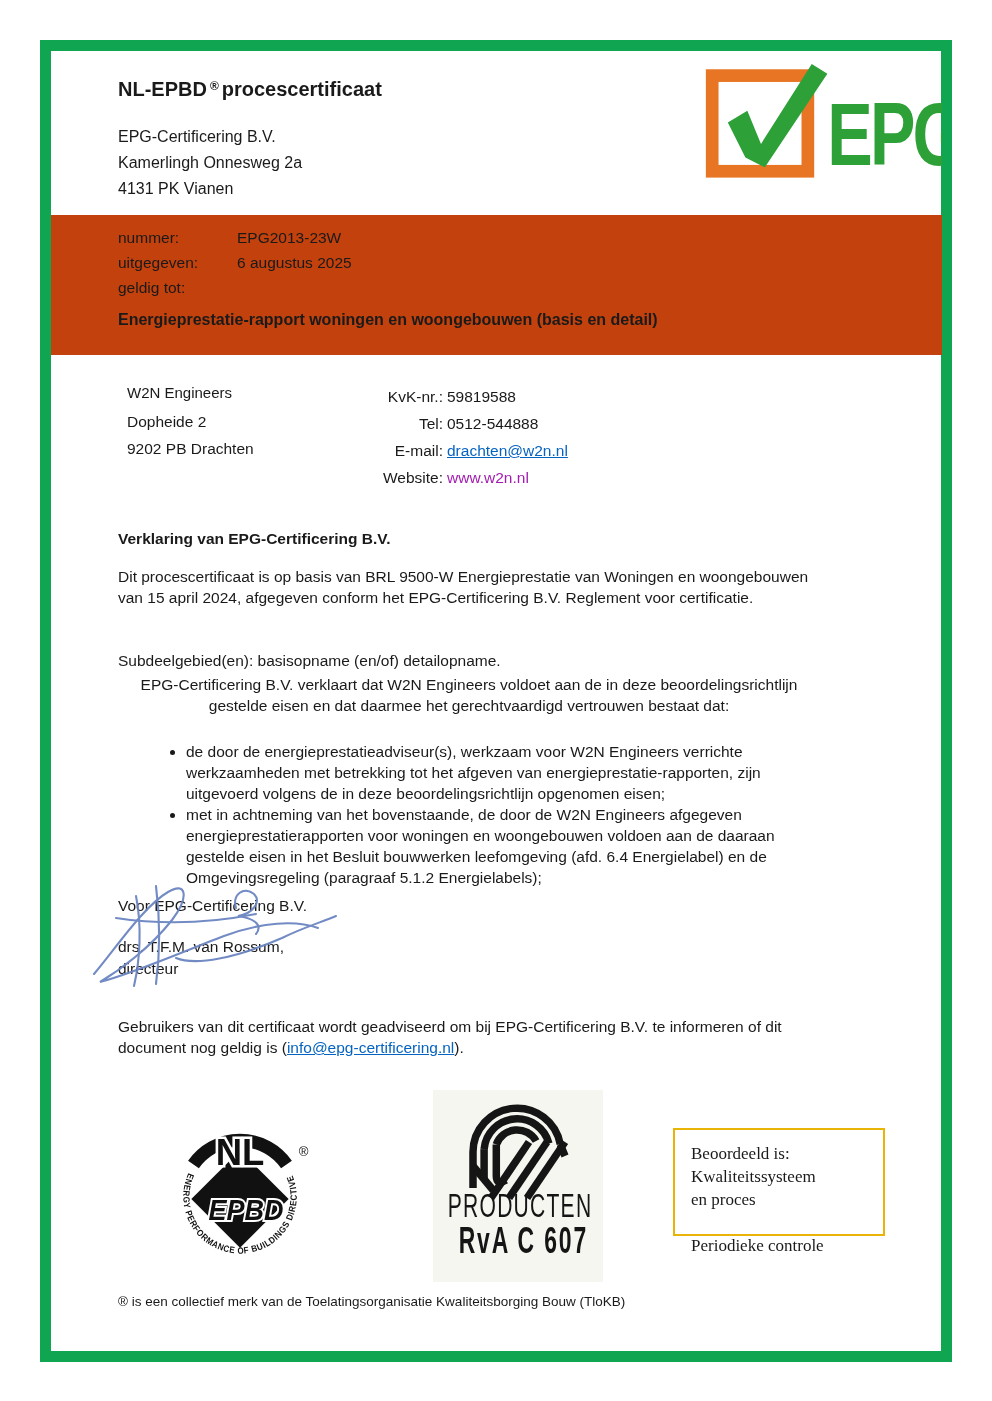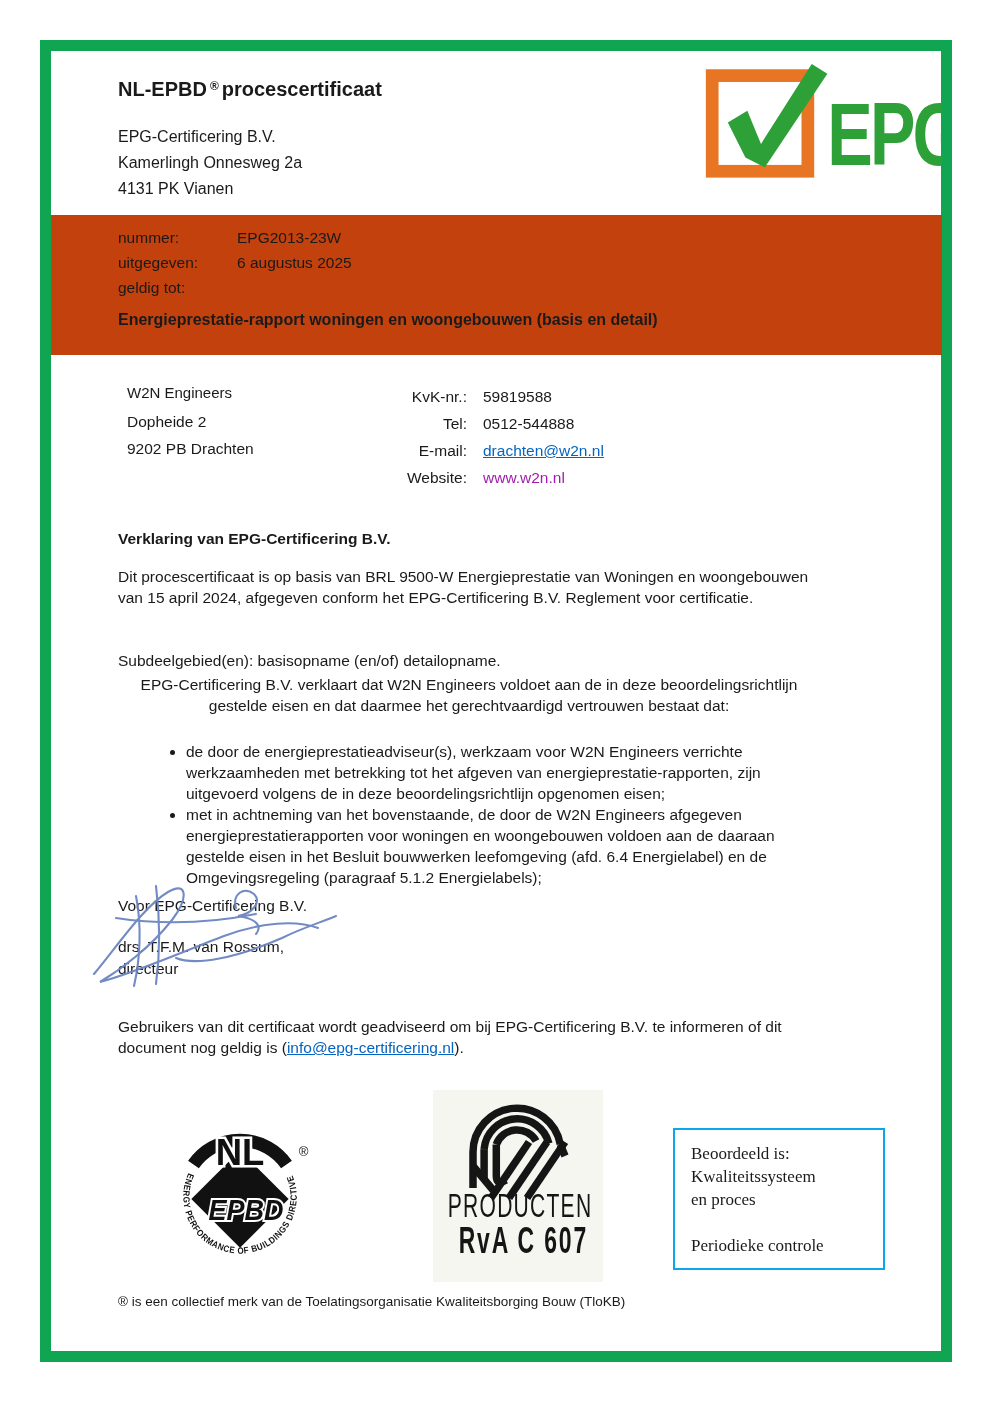--- a/index.html
+++ b/index.html
@@ -24,21 +24,21 @@
     left:51px; top:215px; width:891px; height:140px;
     background:#c2410c; padding:10px 0 0 67px;
   }
   .meta-row { display:grid; grid-template-columns:119px auto; line-height:25px; }
   .scope-line { margin-top:9px; font-weight:bold; font-size:16px; }
 
   .holder-left { left:127px; top:381px; }
   .holder-name { font-size:15px; font-weight:normal; line-height:24px; }
   .holder-left .addr1 { margin-top:5px; line-height:24px; }
   .holder-left .addr2 { margin-top:3px; line-height:24px; }
-  .holder-right { left:372px; top:386px; display:grid; grid-template-columns:95px auto; column-gap:16px; grid-auto-rows:27px; }
+  .holder-right { left:348px; top:386px; display:grid; grid-template-columns:95px auto; column-gap:4px; grid-auto-rows:27px; }
   .holder-right .lbl { text-align:right; }
   a.link { color:#0563C1; text-decoration:underline; cursor:pointer; }
   a.visited { color:#a21caf; cursor:pointer; }
 
   .decl-heading { left:118px; top:528px; font-weight:bold; }
   .textcol { left:118px; width:702px; }
   .para1 { top:566px; }
   .para2 { top:650px; }
   .para3 { top:674px;text-align:center; }
   .bullets { left:118px; top:733px; width:702px; }
@@ -48,22 +48,22 @@
   .sig-for { left:118px; top:895px; }
   .sig-name { left:118px; top:936px; line-height:21.5px; }
   .sig-scribble { left:86px; top:878px; pointer-events:none; }
 
   .advisory { left:118px; top:1016px; width:702px; }
 
   .nlepbd-logo { left:166px; top:1120px; }
   .rva-logo { left:433px; top:1090px; }
 
   .assess-box {
-    left:673px; top:1128px; width:212px; height:142px;
-    border:2px solid #0ea5e9;
+    left:673px; top:1128px; width:212px; height:108px;
+    border:2px solid #eab308;
     font-family:"Liberation Serif", serif; font-size:17px; line-height:23px;
     padding:12px 0 0 16px;
   }
   .assess-box .gap { height:23px; }
 
   .footnote { left:118px; top:1291px; font-size:13.5px; }
 </style>
 </head>
 <body>
 

